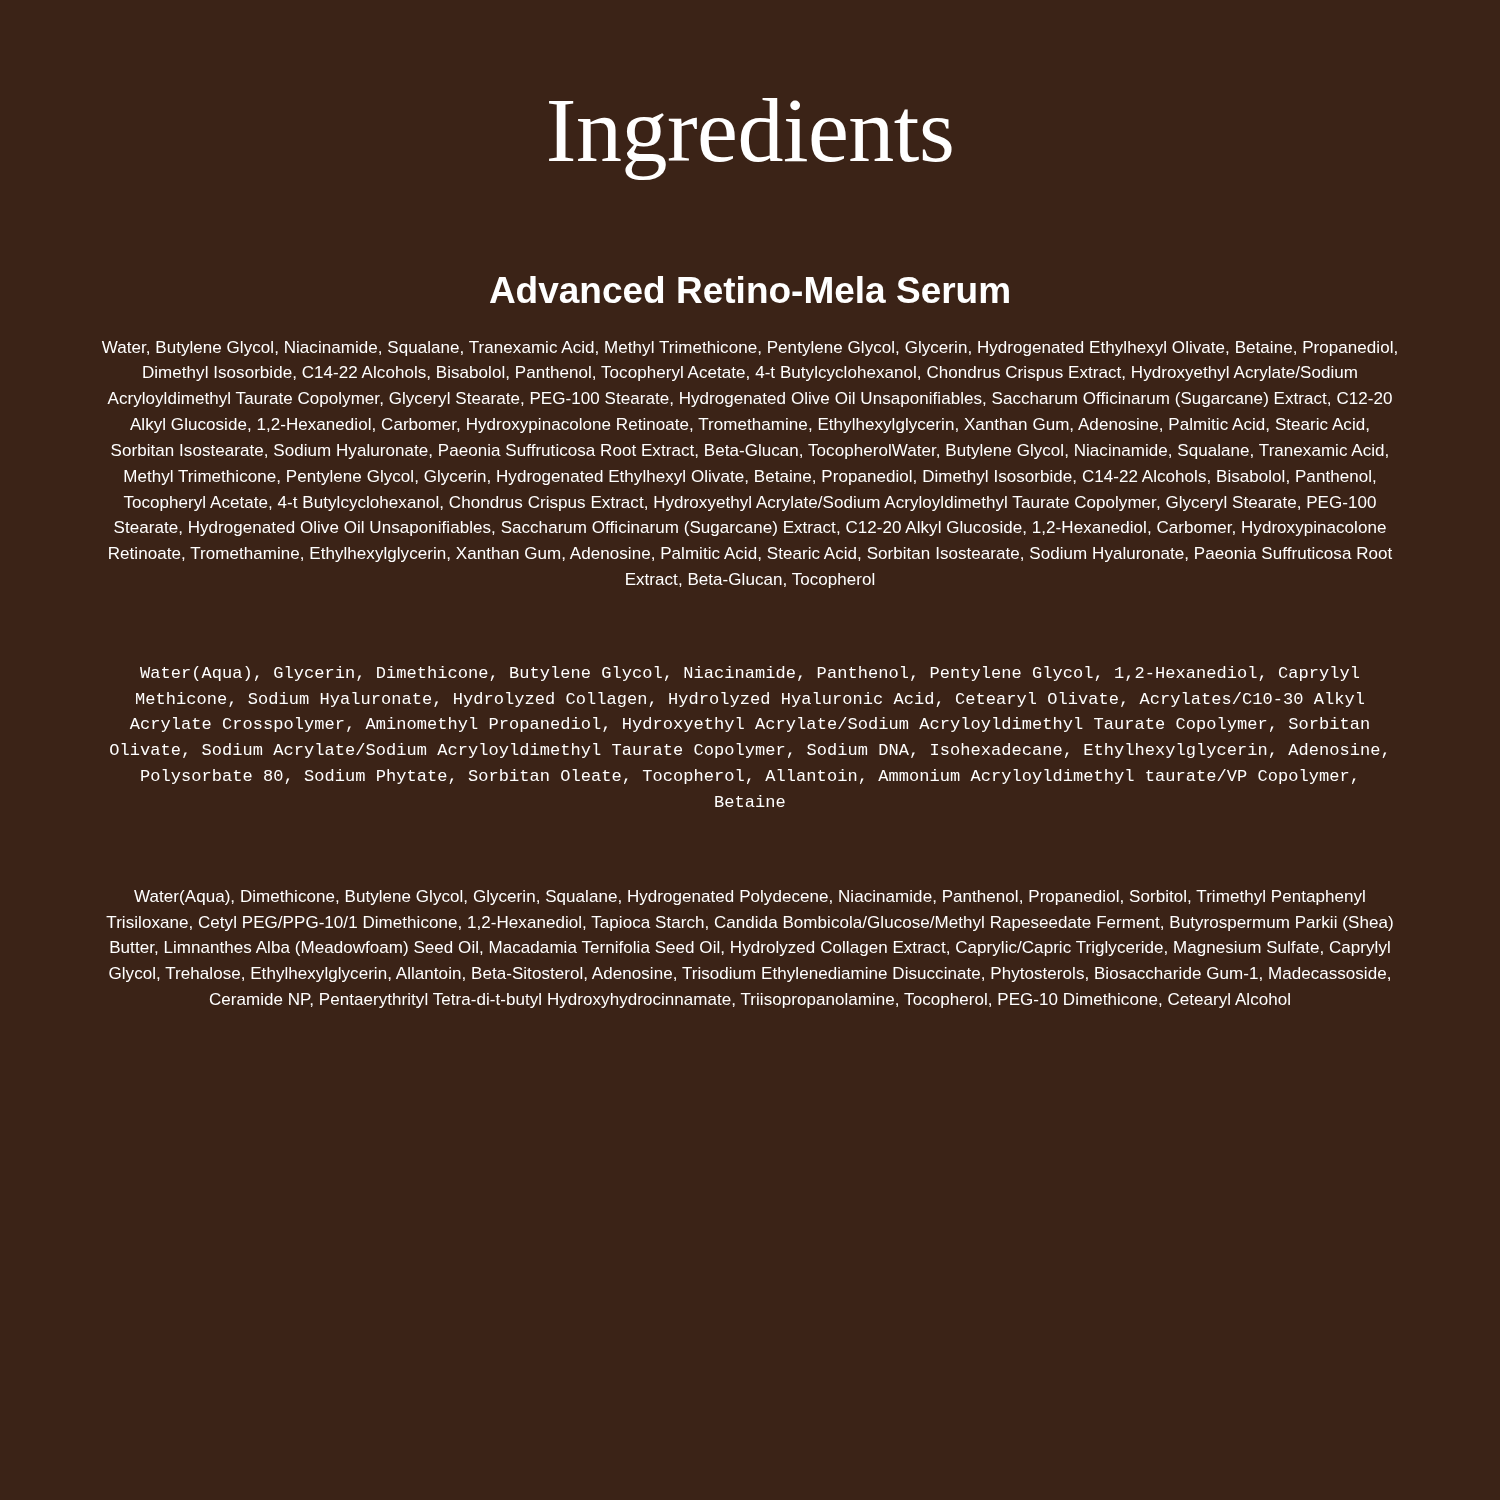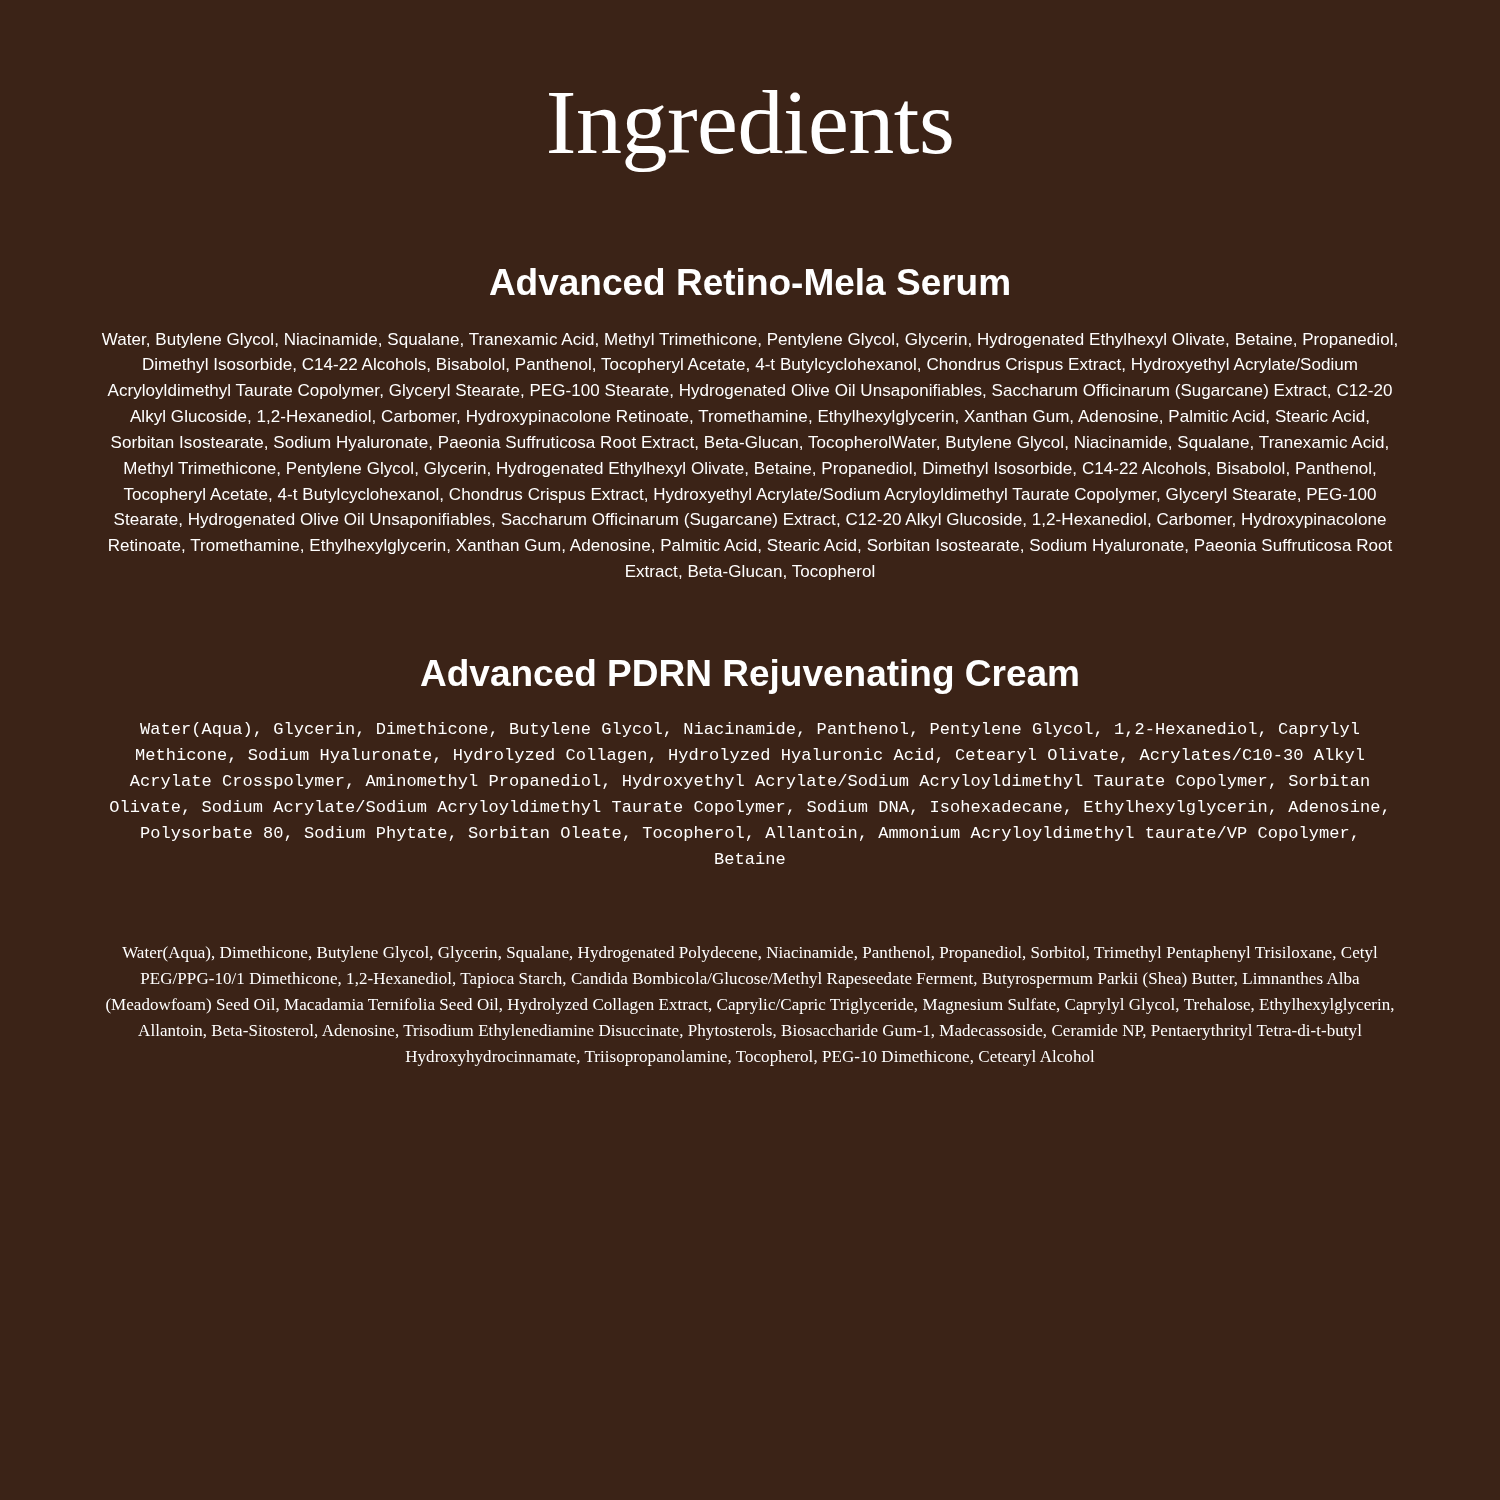--- a/index.html
+++ b/index.html
@@ -23,21 +23,21 @@
     flex-direction: column;
     align-items: center;
   }
   .page-title {
     font-family: "Liberation Serif", serif;
     font-size: 92px;
     line-height: 1.0;
     font-weight: 400;
     letter-spacing: -0.5px;
     text-align: center;
-    margin: 4px 0 78px 0;
+    margin: 12px 0 78px 0;
     color: #FFFFFF;
   }
   .section {
     width: 100%;
     max-width: 1300px;
     margin: 16px auto;
   }
   .section + .section {
     margin-top: 52px;
   }
@@ -54,36 +54,35 @@
     font-family: "Liberation Sans", sans-serif;
     font-size: 17px;
     line-height: 1.52;
     text-align: center;
     color: #FFFFFF;
     margin: 0;
     letter-spacing: 0.05px;
   }
   .sec-serum .ingredient-list { max-width: 1300px; margin: 0 auto; }
   .sec-pdrn .ingredient-list { max-width: 1290px; margin: 0 auto; font-family: Liberation Mono, monospace; }
-  .sec-ceramide .ingredient-list { max-width: 1300px; margin: 0 auto; font-family: Liberation Serif, serif; }
+  .sec-ceramide .ingredient-list { max-width: 1300px; margin: 0 auto; }
 </style>
 </head>
 <body style="background: rgb(59, 35, 23); color: rgb(255, 255, 255);">
 
 <div class="page">
 
   <h1 class="page-title">Ingredients</h1>
 
   <div class="section sec-serum">
     <h2 class="section-title">Advanced Retino-Mela Serum</h2>
     <p class="ingredient-list">Water, Butylene Glycol, Niacinamide, Squalane, Tranexamic Acid, Methyl Trimethicone, Pentylene Glycol, Glycerin, Hydrogenated Ethylhexyl Olivate, Betaine, Propanediol, Dimethyl Isosorbide, C14-22 Alcohols, Bisabolol, Panthenol, Tocopheryl Acetate, 4-t Butylcyclohexanol, Chondrus Crispus Extract, Hydroxyethyl Acrylate/Sodium Acryloyldimethyl Taurate Copolymer, Glyceryl Stearate, PEG-100 Stearate, Hydrogenated Olive Oil Unsaponifiables, Saccharum Officinarum (Sugarcane) Extract, C12-20 Alkyl Glucoside, 1,2-Hexanediol, Carbomer, Hydroxypinacolone Retinoate, Tromethamine, Ethylhexylglycerin, Xanthan Gum, Adenosine, Palmitic Acid, Stearic Acid, Sorbitan Isostearate, Sodium Hyaluronate, Paeonia Suffruticosa Root Extract, Beta-Glucan, TocopherolWater, Butylene Glycol, Niacinamide, Squalane, Tranexamic Acid, Methyl Trimethicone, Pentylene Glycol, Glycerin, Hydrogenated Ethylhexyl Olivate, Betaine, Propanediol, Dimethyl Isosorbide, C14-22 Alcohols, Bisabolol, Panthenol, Tocopheryl Acetate, 4-t Butylcyclohexanol, Chondrus Crispus Extract, Hydroxyethyl Acrylate/Sodium Acryloyldimethyl Taurate Copolymer, Glyceryl Stearate, PEG-100 Stearate, Hydrogenated Olive Oil Unsaponifiables, Saccharum Officinarum (Sugarcane) Extract, C12-20 Alkyl Glucoside, 1,2-Hexanediol, Carbomer, Hydroxypinacolone Retinoate, Tromethamine, Ethylhexylglycerin, Xanthan Gum, Adenosine, Palmitic Acid, Stearic Acid, Sorbitan Isostearate, Sodium Hyaluronate, Paeonia Suffruticosa Root Extract, Beta-Glucan, Tocopherol</p>
   </div>
 
   <div class="section sec-pdrn">
-    <h2 class="section-title">Advanced PDRN Rejuvenating Cream</h2>
     <p class="ingredient-list">Water(Aqua), Glycerin, Dimethicone, Butylene Glycol, Niacinamide, Panthenol, Pentylene Glycol, 1,2-Hexanediol, Caprylyl Methicone, Sodium Hyaluronate, Hydrolyzed Collagen, Hydrolyzed Hyaluronic Acid, Cetearyl Olivate, Acrylates/C10-30 Alkyl Acrylate Crosspolymer, Aminomethyl Propanediol, Hydroxyethyl Acrylate/Sodium Acryloyldimethyl Taurate Copolymer, Sorbitan Olivate, Sodium Acrylate/Sodium Acryloyldimethyl Taurate Copolymer, Sodium DNA, Isohexadecane, Ethylhexylglycerin, Adenosine, Polysorbate 80, Sodium Phytate, Sorbitan Oleate, Tocopherol, Allantoin, Ammonium Acryloyldimethyl taurate/VP Copolymer, Betaine</p>
   </div>
 
   <div class="section sec-ceramide">
     <p class="ingredient-list">Water(Aqua), Dimethicone, Butylene Glycol, Glycerin, Squalane, Hydrogenated Polydecene, Niacinamide, Panthenol, Propanediol, Sorbitol, Trimethyl Pentaphenyl Trisiloxane, Cetyl PEG/PPG-10/1 Dimethicone, 1,2-Hexanediol, Tapioca Starch, Candida Bombicola/Glucose/Methyl Rapeseedate Ferment, Butyrospermum Parkii (Shea) Butter, Limnanthes Alba (Meadowfoam) Seed Oil, Macadamia Ternifolia Seed Oil, Hydrolyzed Collagen Extract, Caprylic/Capric Triglyceride, Magnesium Sulfate, Caprylyl Glycol, Trehalose, Ethylhexylglycerin, Allantoin, Beta-Sitosterol, Adenosine, Trisodium Ethylenediamine Disuccinate, Phytosterols, Biosaccharide Gum-1, Madecassoside, Ceramide NP, Pentaerythrityl Tetra-di-t-butyl Hydroxyhydrocinnamate, Triisopropanolamine, Tocopherol, PEG-10 Dimethicone, Cetearyl Alcohol</p>
   </div>
 
 </div>
 
 </body></html>

